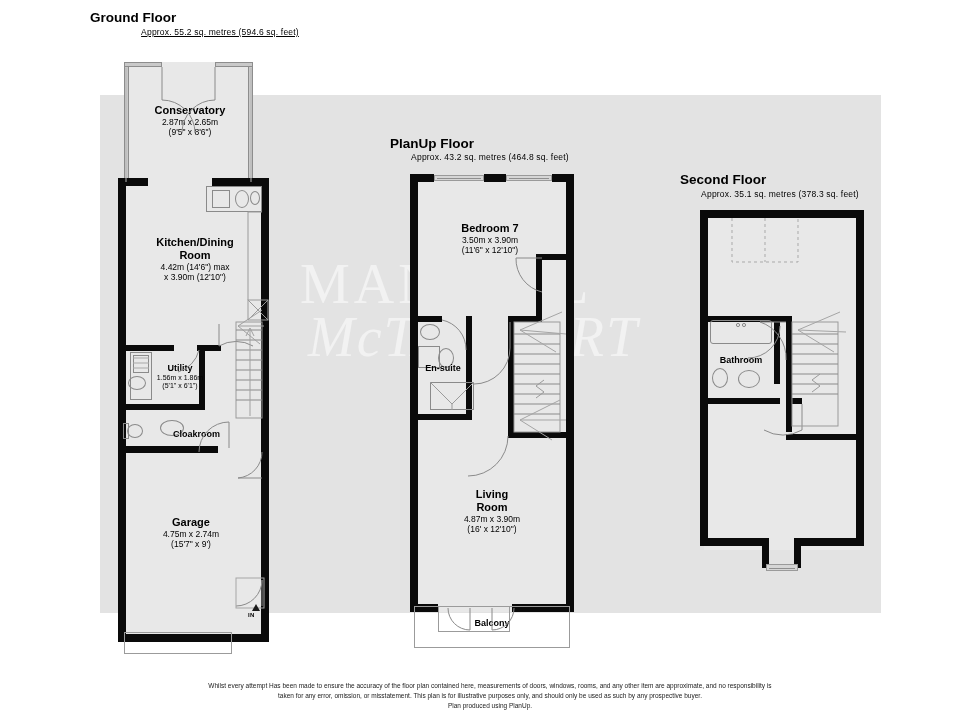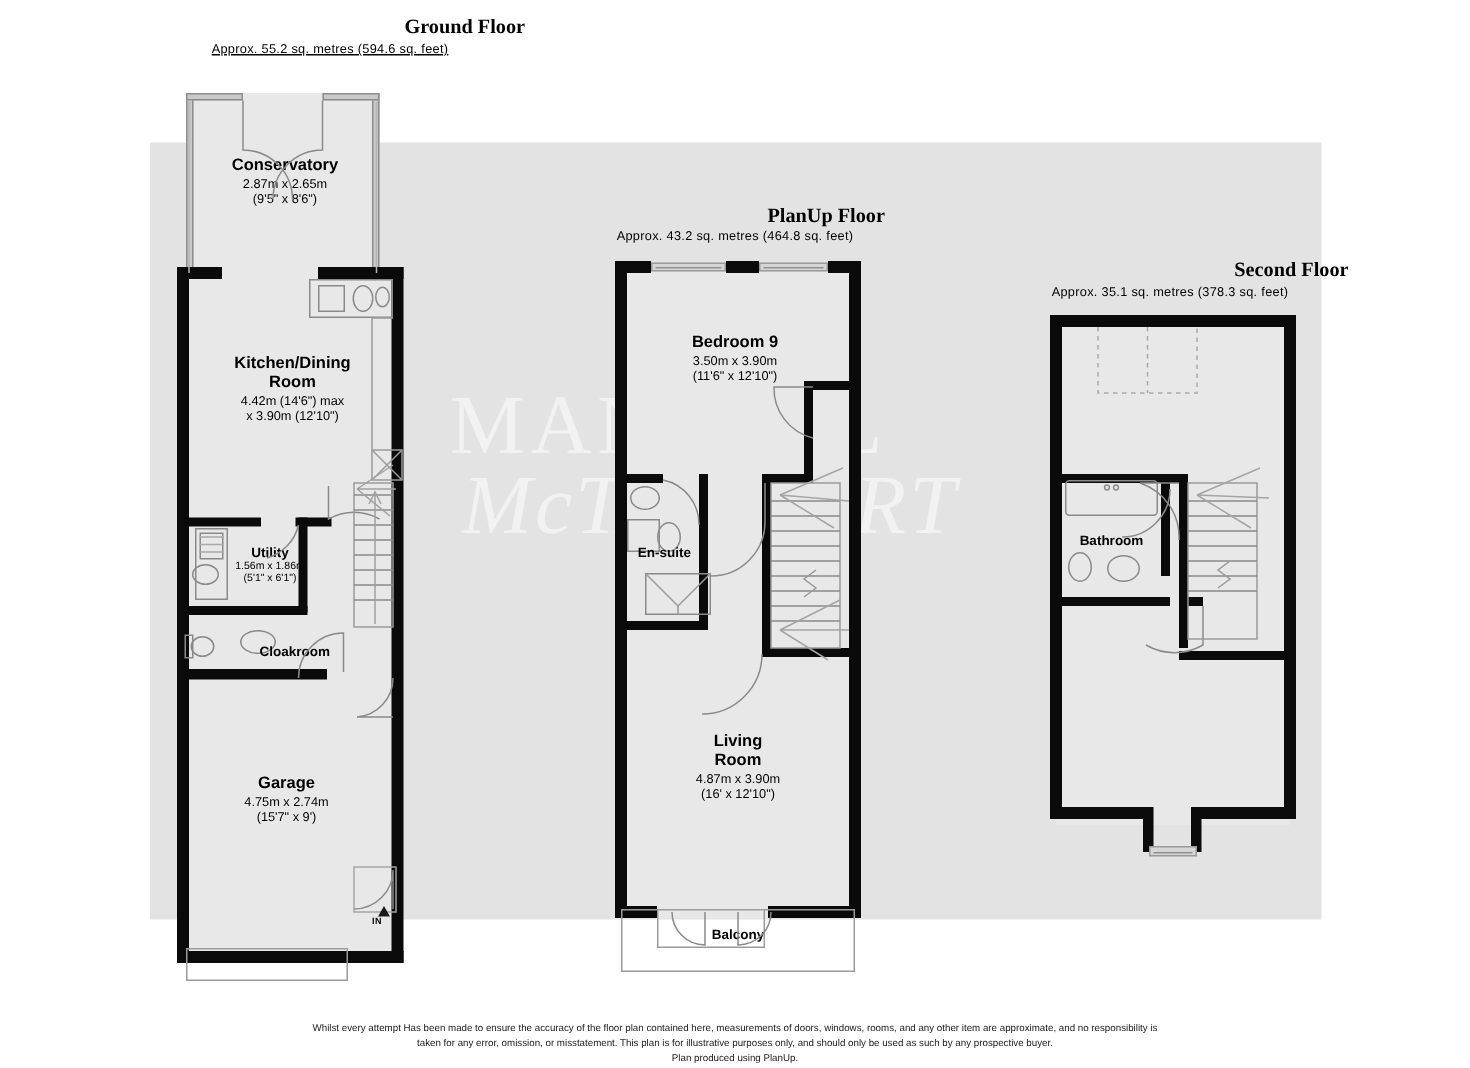--- a/index.html
+++ b/index.html
@@ -12,21 +12,21 @@
             background:#e3e3e3;}
 
   
   .watermark{position:absolute;left:300px;top:258px;width:420px;height:150px;
              font-family:"Liberation Serif","DejaVu Serif",serif;
              color:#f2f2f2;pointer-events:none;line-height:0.95;}
   .wm1{font-size:56px;letter-spacing:4px;font-style:normal;}
   .wm2{font-size:56px;letter-spacing:2px;font-style:italic;margin-left:8px;}
 
   
-  .fl-title{position:absolute;text-align:right;font-weight:bold;font-size:13.5px;font-family:Liberation Serif, serif;}
+  .fl-title{position:absolute;text-align:left;font-weight:bold;font-size:13.5px;}
   .fl-sub{position:absolute;text-align:center;font-size:8.5px;letter-spacing:.2px;}
 
   
   .rlabel{position:absolute;text-align:center;line-height:1.18;}
   .rname{font-weight:bold;font-size:11px;}
   .rname.sm{font-size:9px;}
   .rdim{font-size:8.5px;}
   .rdim.sm{font-size:7px;}
 
   
@@ -141,21 +141,21 @@
   <div class="w" style="left:566px;top:174px;width:8px;height:438px;"></div>
   <div class="w" style="left:410px;top:174px;width:24px;height:8px;"></div>
   <div class="w" style="left:484px;top:174px;width:22px;height:8px;"></div>
   <div class="w" style="left:552px;top:174px;width:22px;height:8px;"></div>
   <div class="win" style="left:434px;top:175px;width:50px;height:6px;"></div>
   <div class="win" style="left:506px;top:175px;width:46px;height:6px;"></div>
   <div class="w" style="left:410px;top:604px;width:28px;height:8px;"></div>
   <div class="w" style="left:512px;top:604px;width:62px;height:8px;"></div>
 
   <div class="rlabel" style="left:420px;top:222px;width:140px;">
-    <div class="rname">Bedroom 9</div>
+    <div class="rname">Bedroom 7</div>
     <div class="rdim">3.50m x 3.90m</div>
     <div class="rdim">(11'6" x 12'10")</div>
   </div>
 
   <div class="w" style="left:536px;top:254px;width:6px;height:68px;"></div>
   <div class="w" style="left:536px;top:254px;width:32px;height:6px;"></div>
   <div class="w" style="left:508px;top:316px;width:34px;height:6px;"></div>
   <div class="w" style="left:414px;top:316px;width:28px;height:6px;"></div>
   <div class="w" style="left:466px;top:316px;width:6px;height:104px;"></div>
   <div class="w" style="left:414px;top:414px;width:58px;height:6px;"></div>
@@ -176,21 +176,21 @@
     <div class="rdim">4.87m x 3.90m</div>
     <div class="rdim">(16' x 12'10")</div>
   </div>
 
   <div class="fx" style="left:414px;top:606px;width:156px;height:42px;border-color:#9b9b9b;"></div>
   <div class="fx" style="left:438px;top:606px;width:72px;height:26px;border-color:#9b9b9b;border-top:none;"></div>
   <div class="rlabel" style="left:420px;top:618px;width:144px;">
     <div class="rname sm">Balcony</div>
   </div>
 
-  <div class="fl-title" style="left:699px;top:172px;width:200px;">Second Floor</div>
+  <div class="fl-title" style="left:680px;top:172px;width:200px;">Second Floor</div>
   <div class="fl-sub" style="left:670px;top:189px;width:220px;">Approx. 35.1 sq. metres (378.3 sq. feet)</div>
 
   <div class="room" style="left:704px;top:212px;width:156px;height:338px;"></div>
 
   <div class="w" style="left:700px;top:210px;width:8px;height:232px;"></div>
   <div class="w" style="left:700px;top:442px;width:8px;height:104px;"></div>
   <div class="w" style="left:856px;top:210px;width:8px;height:336px;"></div>
   <div class="w" style="left:700px;top:210px;width:164px;height:8px;"></div>
   <div class="w" style="left:700px;top:538px;width:62px;height:8px;"></div>
   <div class="w" style="left:800px;top:538px;width:64px;height:8px;"></div>

